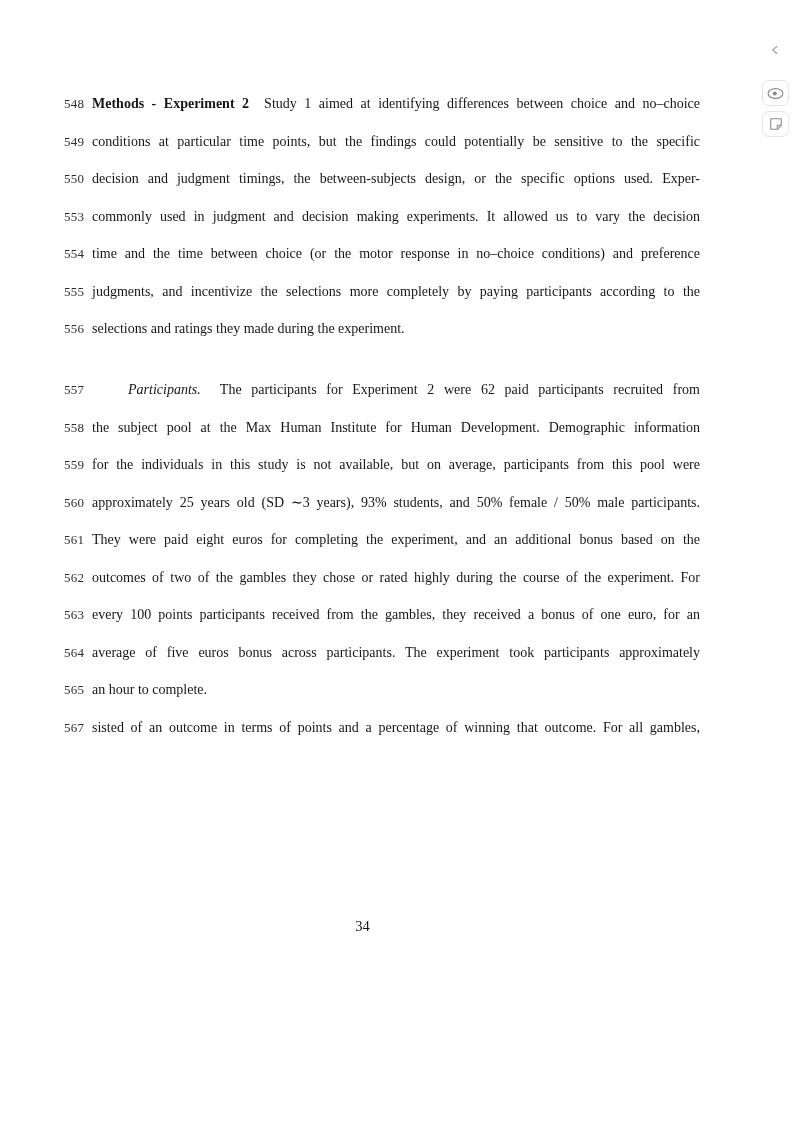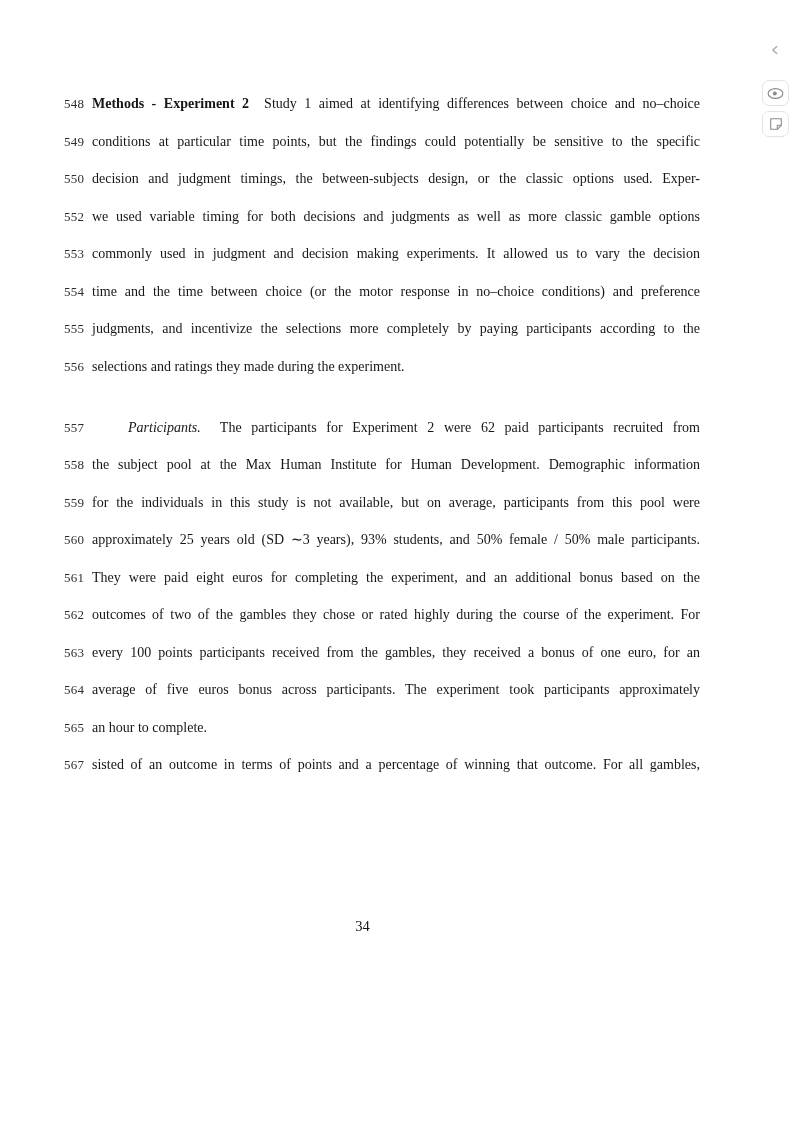--- a/index.html
+++ b/index.html
@@ -106,25 +106,21 @@
     <div class="line just">
       <span class="lineno">548</span>
       <span class="linetext"><span class="b">Methods - Experiment 2</span><span>&nbsp; Study 1 aimed at identifying differences between choice and no–choice</span></span>
     </div>
     <div class="line just">
       <span class="lineno">549</span>
       <span class="linetext"><span>conditions at particular time points, but the findings could potentially be sensitive to the specific</span></span>
     </div>
     <div class="line just">
       <span class="lineno">550</span>
-      <span class="linetext"><span>decision and judgment timings, the between-subjects design, or the classic options used. Exper-</span></span>
-    </div>
-    <div class="line just">
-      <span class="lineno">552</span>
-      <span class="linetext"><span>we used variable timing for both decisions and judgments as well as more classic gamble options</span></span>
+      <span class="linetext"><span>decision and judgment timings, the between-subjects design, or the specific options used. Exper-</span></span>
     </div>
     <div class="line just">
       <span class="lineno">553</span>
       <span class="linetext"><span>commonly used in judgment and decision making experiments. It allowed us to vary the decision</span></span>
     </div>
     <div class="line just">
       <span class="lineno">554</span>
       <span class="linetext"><span>time and the time between choice (or the motor response in no–choice conditions) and preference</span></span>
     </div>
     <div class="line just">

